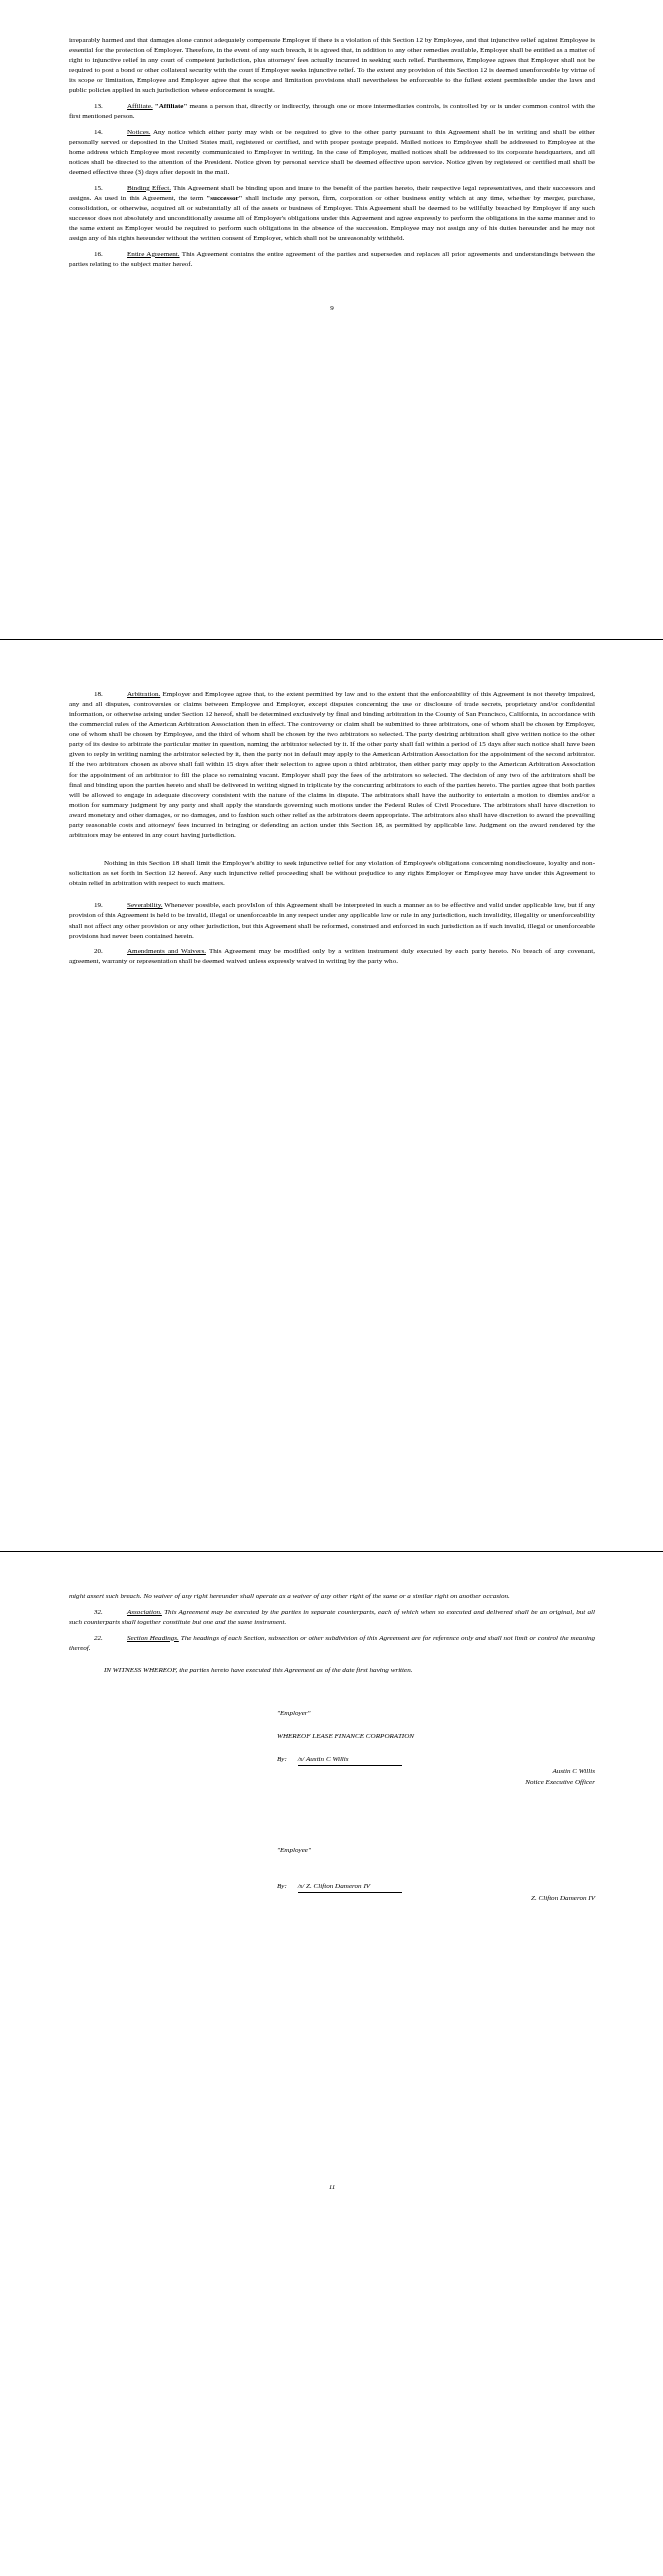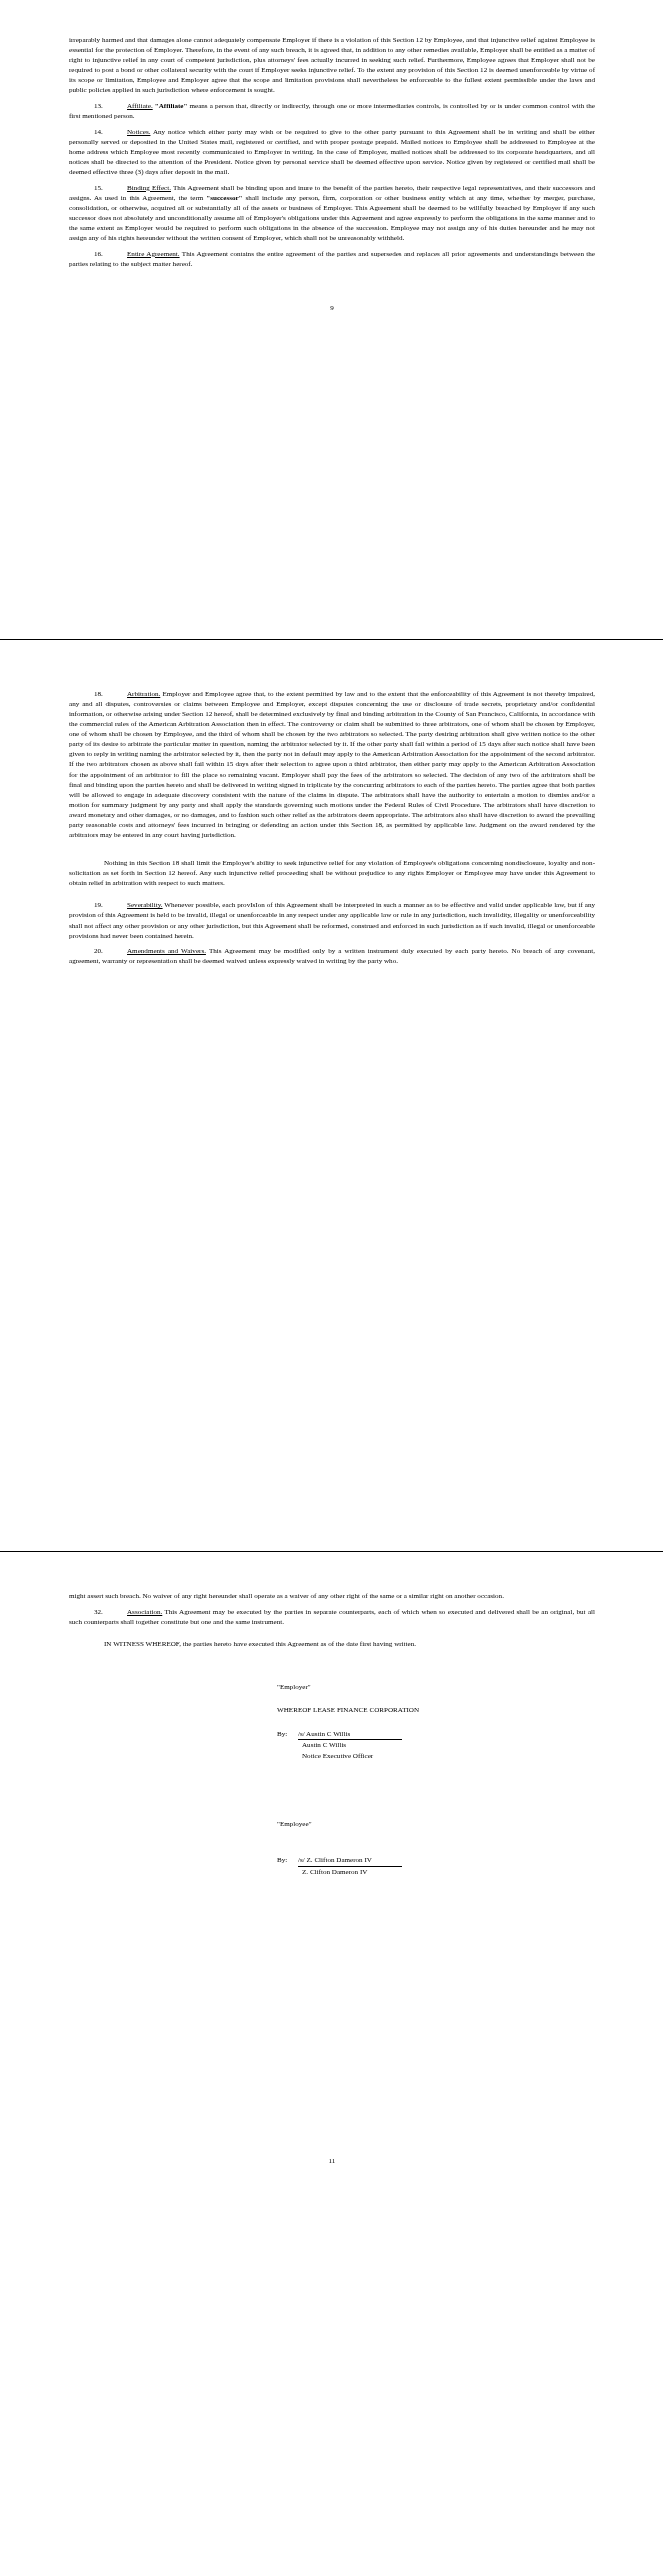--- a/index.html
+++ b/index.html
@@ -56,20 +56,21 @@
     line-height: 1.5;
   }
   .sig-line {
     display: inline-block;
     border-bottom: 0.6px solid #000;
     min-width: 104px;
     margin-left: 9px;
   }
   .sig-name {
     padding-left: 25px;
+    text-align: right;
   }
   .gap-sm { height: 6.3px; }
   .gap-md { height: 12.6px; }
   .gap-lg { height: 21.4px; }
   .spacer-1 { height: 110px; }
   .spacer-2 { height: 63px; }
   .spacer-3 { height: 72px; }
   .spacer-4 { height: 132px; }
   .top-pad-1 { height: 35px; }
   .top-pad-2 { height: 49px; }
@@ -112,28 +113,29 @@
       <div class="gap-sm"></div>
 
       <p class="ind"><span class="numlabel">19.</span><u>Severability.</u>  <span>Whenever  possible,  each  provIsIon  of  this  Agreement  shall  be interpreted  in such a manner as to be effective and valid under applicable law, but if any provision of this Agreement is held to be invalid, illegal or unenforceable in any respect under any applicable law or rule in any jurisdiction,  such invalidity, illegality  or unenforceability shall not affect any other provision  or any other jurisdiction,  but this Agreement  shall be reformed, construed and enforced in such jurisdiction as if such invalid, illegal or unenforceable provisions had never been contained herein.</span></p>
 
       <p class="ind"><span class="numlabel">20.</span><u>Amendments and Waivers.</u>  <span>This Agreement may be modified only by  a written instrument  duly executed  by each party hereto.  No breach of any covenant, agreement,  warranty or representation shall  be deemed  waived unless expressly  waived in writing by the party  who.</span></p>
 
       <div class="spacer-4"></div>
     </div>
   </div>
 
-  <div class="page last" style="height:1019px;">
+  <div class="page last" style="height:1019px;font-style:italic;">
     <div class="top-pad-3"></div>
     <div class="page-body">
 
       <p><span>might assert such breach.  No waiver of any right hereunder shall operate as a waiver of any other right  of the same or a similar right on another  occasion.</span></p>
 
       <p class="ind"><span class="numlabel">32.</span><u>Association.</u>  <span>This  Agreement  may  be  executed  by  the  parties  in  separate counterparts,  each  of which  when  so  executed  and  delivered shall  be  an  original,  but  all  such counterparts shall together constitute  but one and the same instrument.</span></p>
 
+      <p class="ind"><span class="numlabel">22.</span><u>Section Headings.</u>  <span>The headings of each Section, subsection or other subdivision of this Agreement  are for  reference  only and shall  not limit or control  the meaning  thereof.</span></p>
 
       <div class="gap-sm"></div>
 
       <p class="ind-big"><span>IN WITNESS WHEREOF, the parties hereto have executed this Agreement as of the date first having written.</span></p>
 
       <div class="gap-md"></div>
 
       <div class="sig-block">
         <div>"Employer"</div>
         <div class="gap-md"></div>

